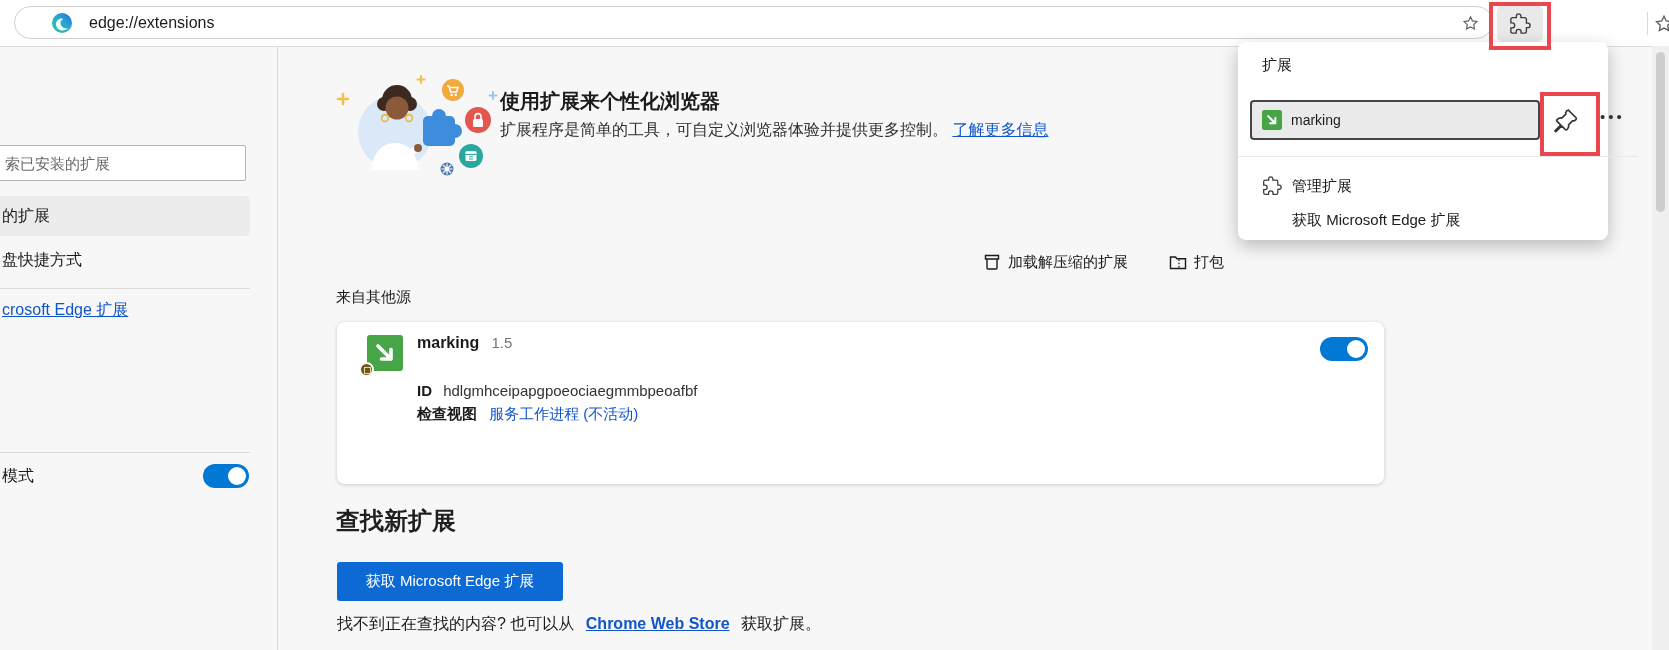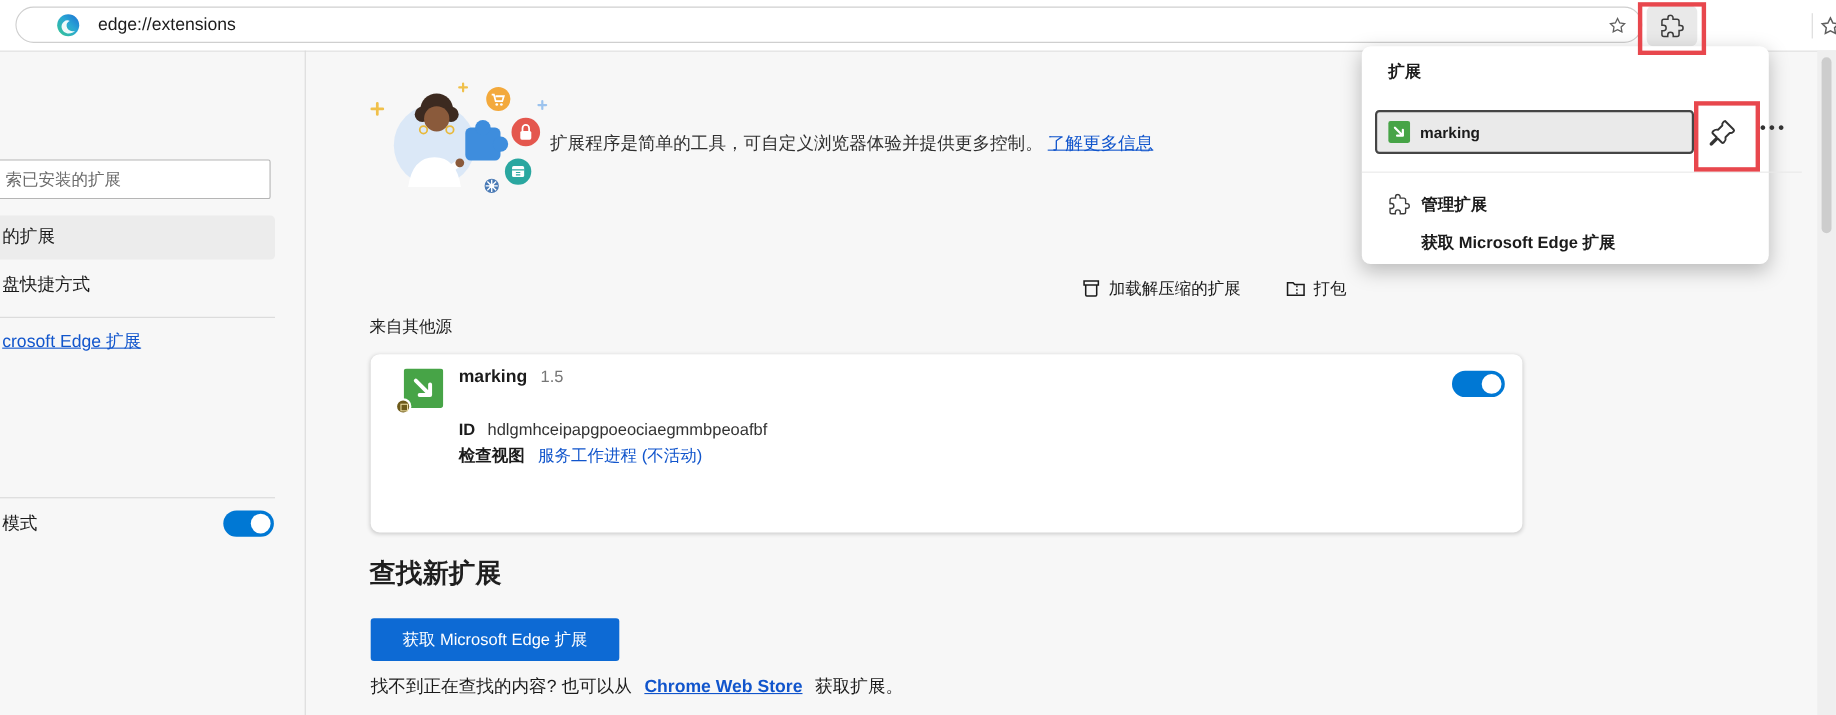--- a/index.html
+++ b/index.html
@@ -62,21 +62,21 @@
   .toggle-card{position:absolute;right:16px;top:15px;width:48px;height:24px;}
 
   .get-btn{position:absolute;left:337px;top:562px;width:226px;height:39px;background:#0d6ad4;border:none;border-radius:3px;
            color:#fff;font-size:15px;display:flex;align-items:center;justify-content:center;cursor:pointer;
            font-family:"Liberation Sans","DejaVu Sans",sans-serif;}
   .footer-line{position:absolute;left:337px;top:614px;font-size:16px;}
   .footer-line .link{font-weight:bold;margin:0 7px;}
 
   
   .flyout{position:absolute;left:1238px;top:42px;width:370px;height:198px;background:#fff;border-radius:8px;
-          box-shadow:0 6px 18px rgba(0,0,0,0.25);z-index:40;font-weight:bold;}
+          box-shadow:0 6px 18px rgba(0,0,0,0.25);z-index:40;}
   .flyout-title{position:absolute;left:24px;top:14px;font-size:15px;}
   .flyout-item{position:absolute;left:12px;top:58px;width:290px;height:40px;background:#eaeaea;border:2px solid #454545;
                border-radius:4px;display:flex;align-items:center;box-sizing:border-box;cursor:pointer;}
   .flyout-item .mini-icon{margin-left:10px;width:20px;height:20px;flex:0 0 auto;}
   .flyout-item .name{margin-left:9px;font-size:14px;}
   .pin-wrap{position:absolute;left:312px;top:64px;width:30px;height:30px;cursor:pointer;z-index:6;}
   .dots{position:absolute;left:362px;top:66px;font-size:15px;letter-spacing:3px;color:#333;cursor:pointer;}
   .flyout-divider{position:absolute;left:0;top:114px;width:400px;height:1px;background:#e8e8e8;}
   .manage-row{position:absolute;left:24px;top:134px;display:flex;align-items:center;gap:10px;font-size:15px;cursor:pointer;}
   .get-row{position:absolute;left:54px;top:169px;font-size:15px;cursor:pointer;}
@@ -161,20 +161,21 @@
     <rect x="140" y="51" width="10" height="8" rx="1.5" fill="#fff"></rect>
     <path d="M142 51v-2.4a3 3 0 0 1 6 0V51" fill="none" stroke="#fff" stroke-width="1.6"></path>
     <circle cx="138" cy="88" r="12" fill="#2aa7a0"></circle>
     <rect x="132.5" y="83" width="11" height="10" rx="1.5" fill="#fff"></rect>
     <path d="M132.5 86.5h11" stroke="#2aa7a0" stroke-width="1.2"></path>
     <path d="M136 88.8h4m-4 2.2h4" stroke="#2aa7a0" stroke-width="1"></path>
     <circle cx="114" cy="101" r="6.5" fill="#4a7ab5"></circle>
     <circle cx="114" cy="101" r="2.2" fill="#fff"></circle>
     <path d="M114 95.5v11M108.5 101h11M110 97l8 8M118 97l-8 8" stroke="#fff" stroke-width="1.2"></path>
   </svg>
+  <div class="hero-title">使用扩展来个性化浏览器</div>
   <div class="hero-desc">
     <span>扩展程序是简单的工具，可自定义浏览器体验并提供更多控制。</span>
     <span class="link u">了解更多信息</span>
   </div>
 
 
   <div class="toolbar-act" style="left:982px;">
     <svg width="20" height="20" viewBox="0 0 20 20">
       <path d="M3.5 3.5h13V7h-13z M5 7v9a1 1 0 0 0 1 1h8a1 1 0 0 0 1-1V7" fill="none" stroke="#1b1b1b" stroke-width="1.4"></path>
     </svg>

